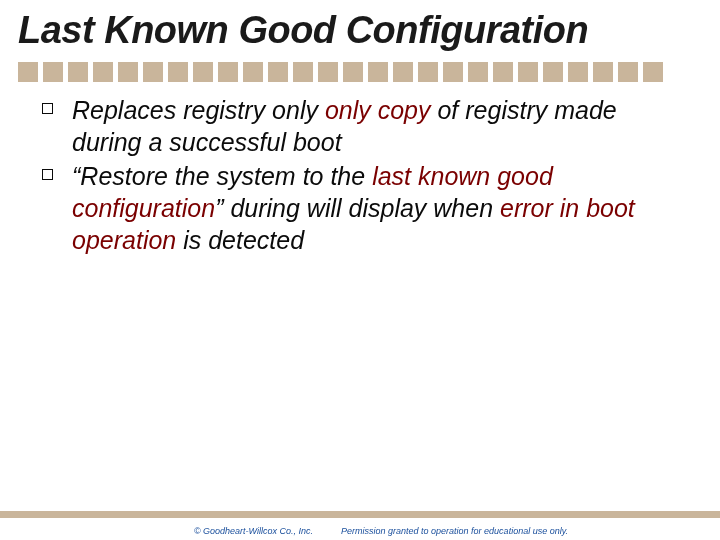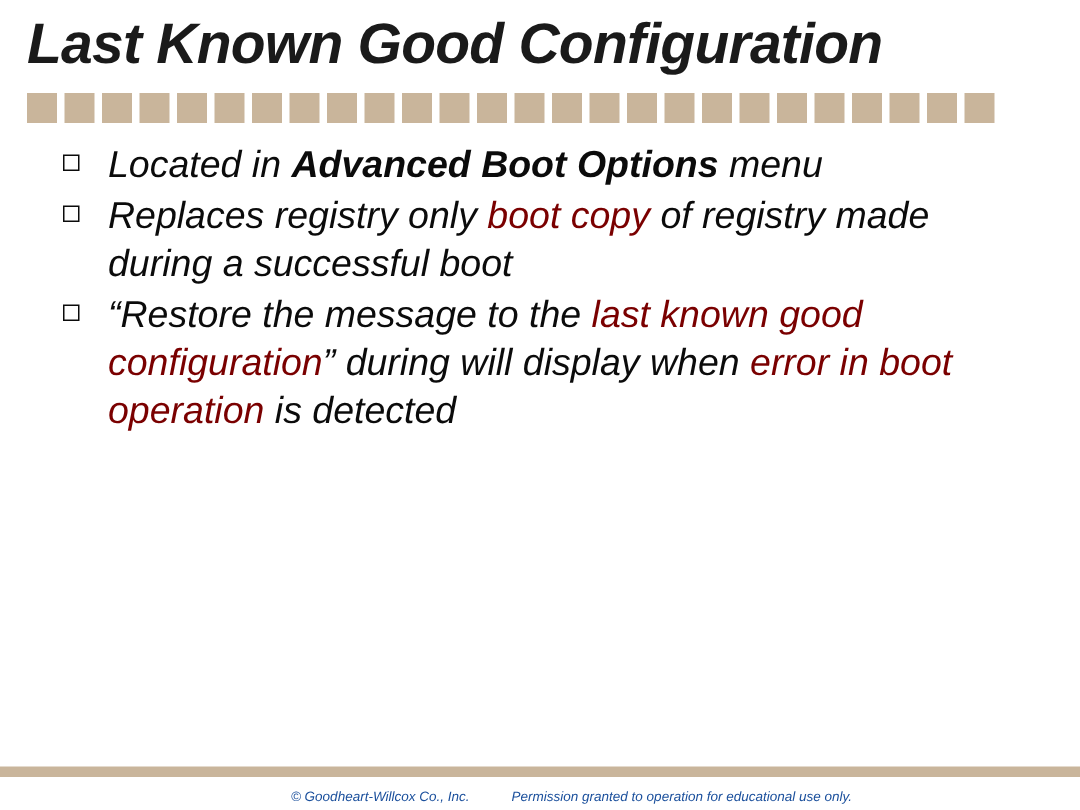--- a/index.html
+++ b/index.html
@@ -119,27 +119,24 @@
     <div class="sq"></div>
     <div class="sq"></div>
     <div class="sq"></div>
     <div class="sq"></div>
     <div class="sq"></div>
   </div>
 
   <div class="content">
     <ul class="bullets">
       <li>
-        <span>Located in </span><span class="b">Advanced Boot Options</span><span> menu</span>
+        <span>Replaces registry only </span><span class="hl">only copy</span><span> of registry made during a successful boot</span>
       </li>
       <li>
-        <span>Replaces registry only </span><span class="hl">boot copy</span><span> of registry made during a successful boot</span>
-      </li>
-      <li>
-        <span>“Restore the message to the </span><span class="hl">last known good configuration</span><span>” during will display when </span><span class="hl">error in boot operation</span><span> is detected</span>
+        <span>“Restore the system to the </span><span class="hl">last known good configuration</span><span>” during will display when </span><span class="hl">error in boot operation</span><span> is detected</span>
       </li>
     </ul>
   </div>
 
   <div class="bar"></div>
 
   <div class="footer">
     <span>© Goodheart-Willcox Co., Inc.</span>
     <span>Permission granted to operation for educational use only.</span>
   </div>

